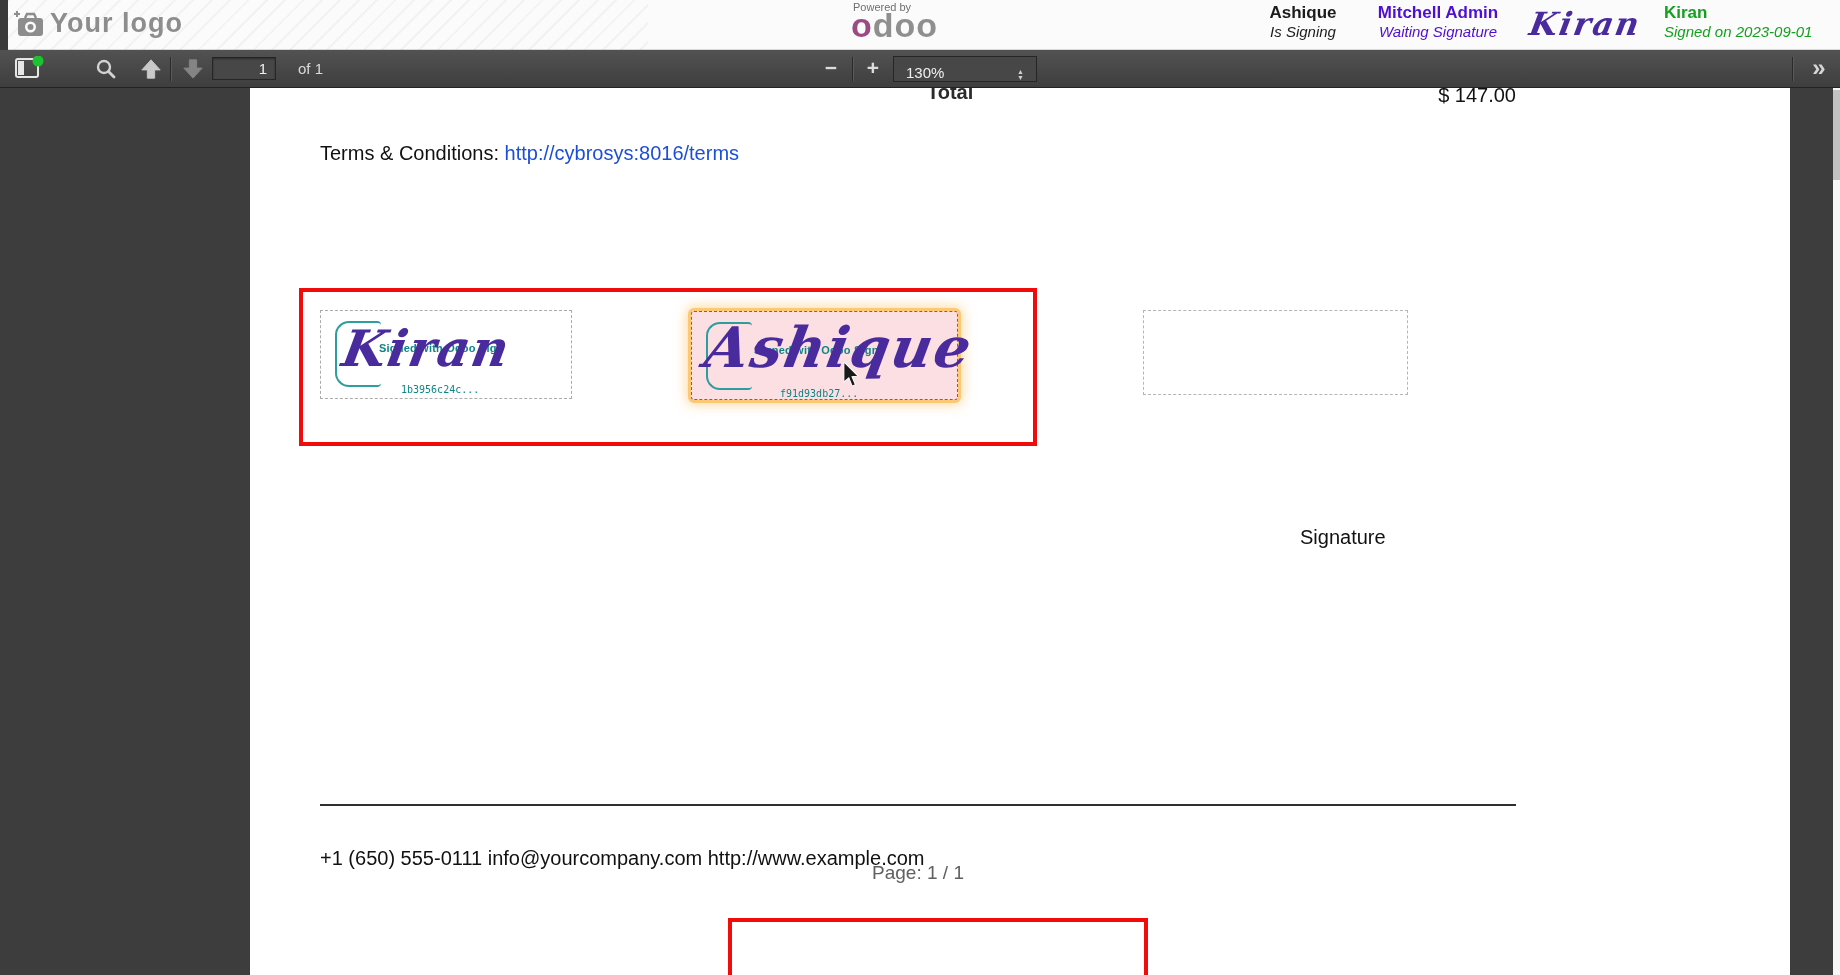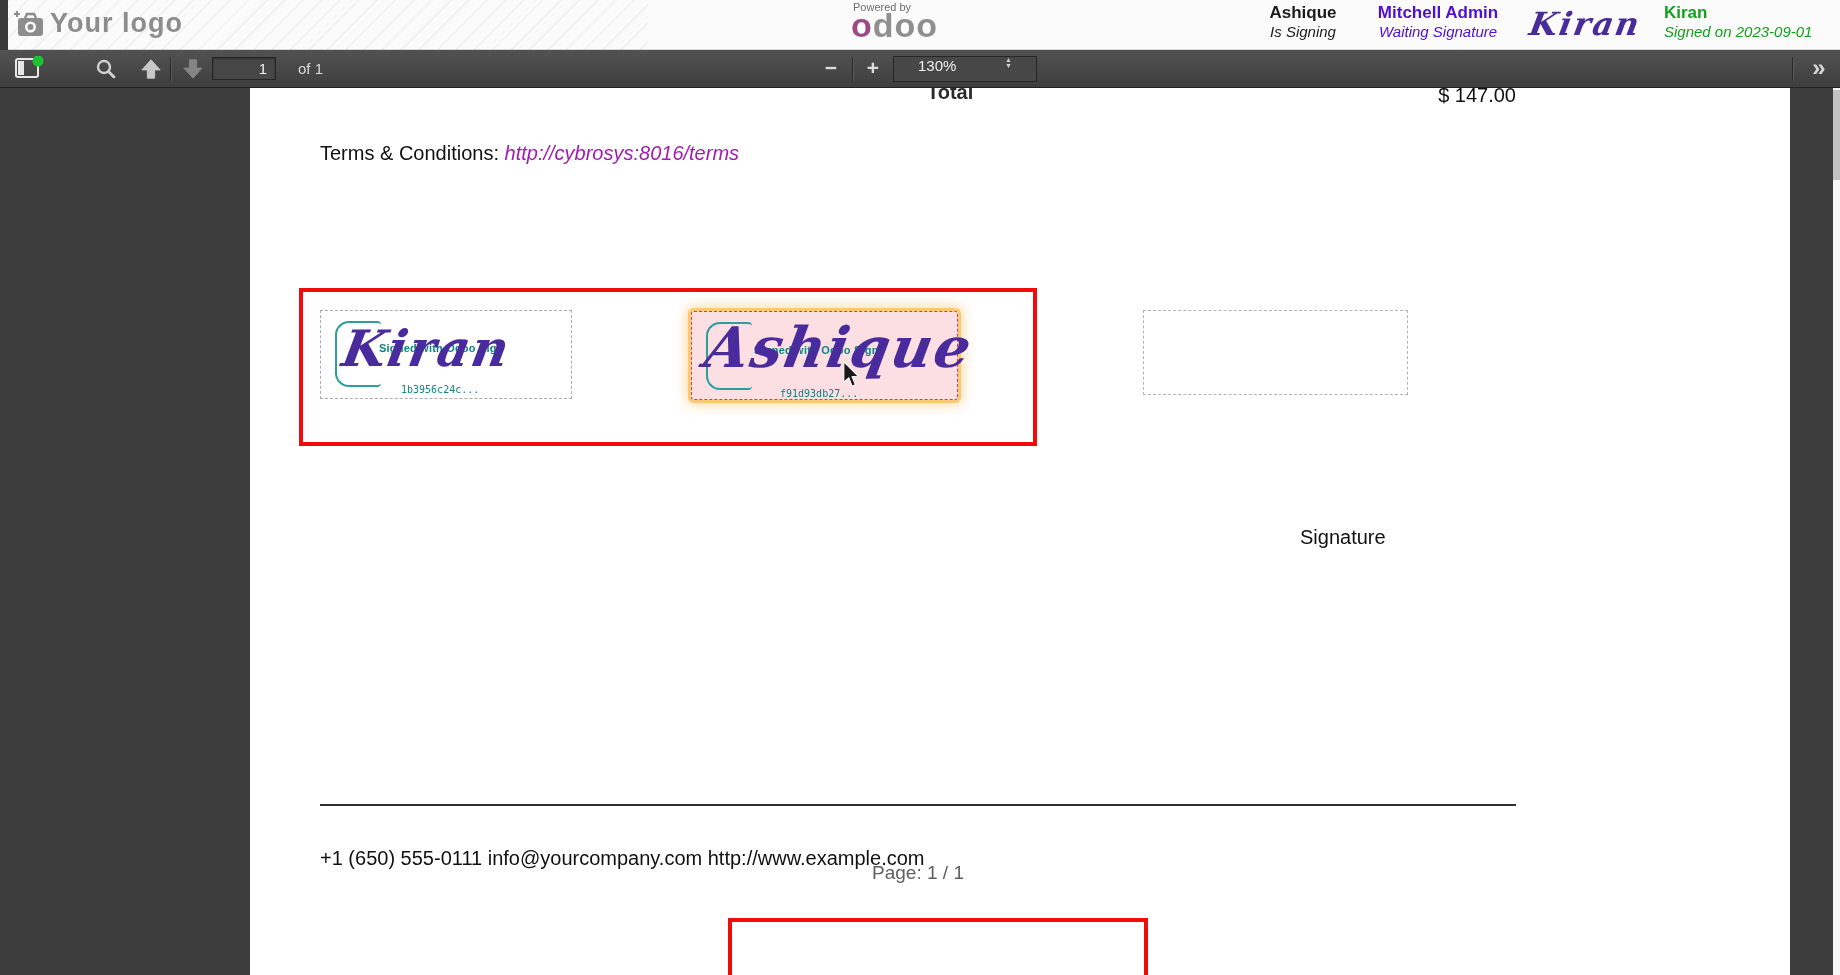--- a/index.html
+++ b/index.html
@@ -34,36 +34,36 @@
              background:linear-gradient(#525252,#3e3e3e); border-bottom:1px solid #222; }
   .tb-btn { display:flex; align-items:center; justify-content:center; cursor:pointer; }
   .tb-sep { width:1px; height:24px; top:7px; background:#2a2a2a; box-shadow:1px 0 0 #5a5a5a; }
   #page-input { left:212px; top:7px; width:64px; height:23px; background:#474747;
       border:1px solid #262626; box-shadow:inset 0 1px 2px rgba(0,0,0,.4); color:#f0f0f0;
       font-size:15px; text-align:right; padding-right:8px; }
   #page-count { left:286px; top:10px; font-size:15px; color:#dadada;margin-left:12px; }
   .zoom-glyph { font-size:21px; font-weight:bold; color:#dcdcdc; }
   #zoom-select { left:893px; top:6px; width:144px; height:26px; background:#474747;
       border:1px solid #262626; color:#efefef; font-size:15px; display:flex;
-      align-items:flex-start; padding:0 24px; justify-content:space-between; cursor:pointer; }
+      align-items:flex-end; padding:0 12px; justify-content:space-between; cursor:pointer; }
   #zoom-arrows { display:flex; flex-direction:column; font-size:7px; line-height:6px; color:#cfcfcf; }
   #expand-btn { left:1804px; top:3px; font-size:24px; font-weight:bold; color:#d6d6d6; }
 
   
   #viewer { position:absolute; left:0; top:88px; width:1591px; height:887px; background:#3d3d3d; }
   #page { left:250px; top:0; width:1540px; height:887px; background:#ffffff; overflow:hidden; }
   #scrollbar { left:1833px; top:0; width:7px; height:887px; background:#f7f7f7; }
   #scroll-thumb { left:0; top:2px; width:7px; height:90px; background:#c2c2c2; }
 
   
   .doc-text { color:#111; font-size:20px; white-space:nowrap; }
   #total-label { left:677px; top:-7px; font-weight:bold; color:#2b2b2b; }
   #total-value { left:1100px; top:-4px; width:166px; text-align:right; }
   #terms-line { left:70px; top:54px; }
-  #terms-link { color:#a21caf; cursor:pointer;font-style:italic; }
+  #terms-link { color:#1d4ed8; cursor:pointer; }
   #payment-line { left:70px; top:112px; }
 
   #sig-red-box { left:49px; top:200px; width:738px; height:158px; border:4px solid #f10b0b; }
   .sig-field { border:1px dashed #ababab; background:#fff; }
   #field-kiran { left:70px; top:222px; width:252px; height:89px; }
   #field-ashique { left:441px; top:223px; width:267px; height:89px; background:#fbdfe3;
       border:1px dashed #b0485a; border-radius:3px;
       box-shadow:0 0 0 3px rgba(252,191,96,.8), 0 0 12px 5px rgba(252,191,96,.55); }
   #field-empty { left:893px; top:222px; width:265px; height:85px; border:1px dashed #b5b5b5; background:transparent; }
 

